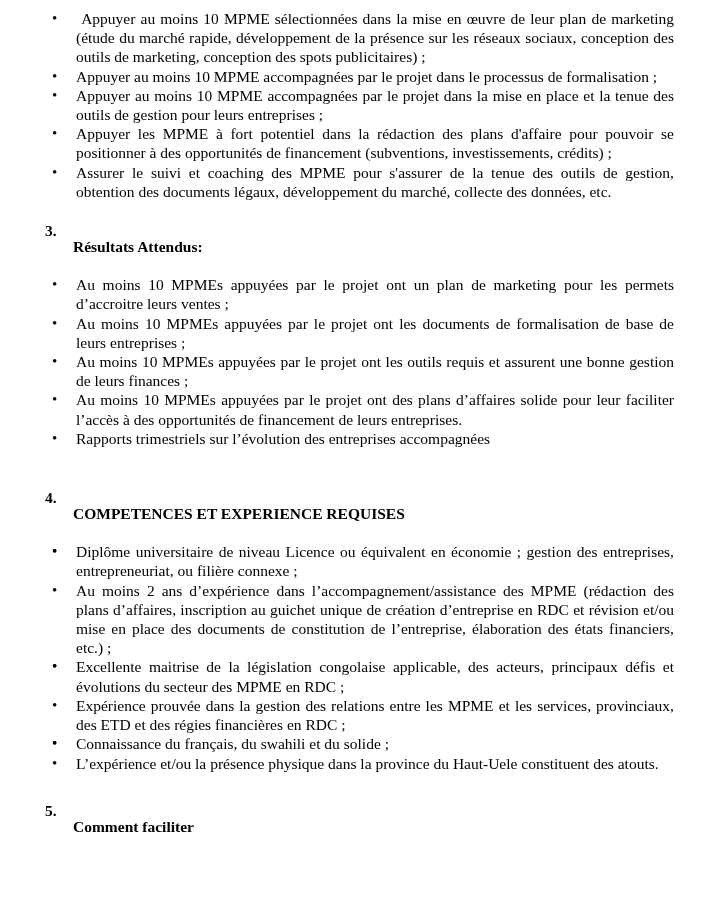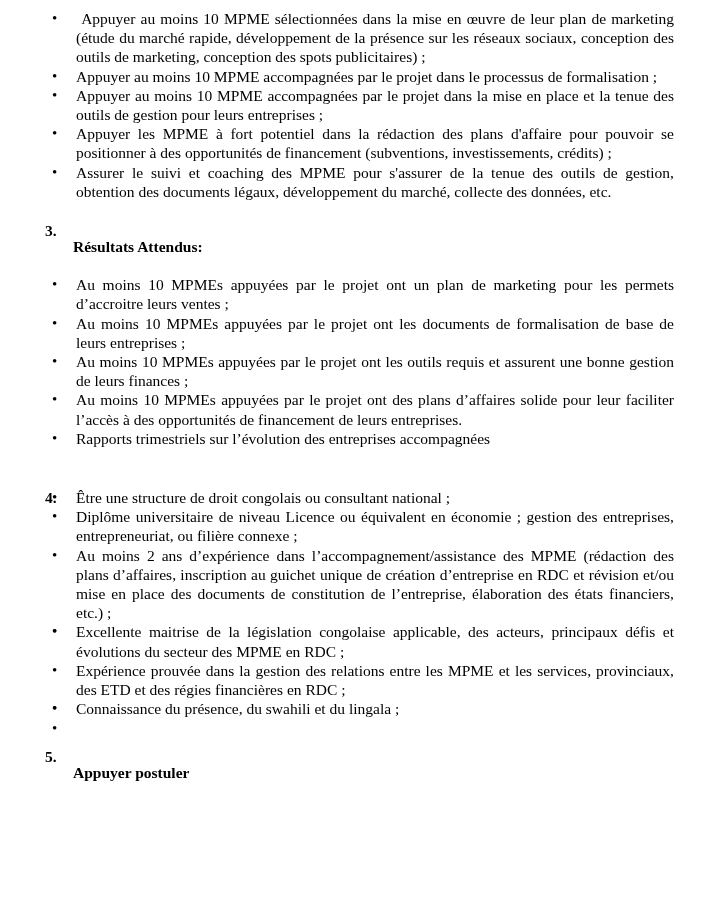--- a/index.html
+++ b/index.html
@@ -72,33 +72,34 @@
     <div class="list gap-l3">
         <div class="bullet"><span class="marker">•</span><span class="btxt">Au moins 10 MPMEs appuyées par le projet ont un plan de marketing pour les permets d’accroitre leurs ventes ;</span></div>
         <div class="bullet"><span class="marker">•</span><span class="btxt">Au moins 10 MPMEs appuyées par le projet ont les documents de formalisation de base de leurs entreprises ;</span></div>
         <div class="bullet"><span class="marker">•</span><span class="btxt">Au moins 10 MPMEs appuyées par le projet ont les outils requis et assurent une bonne gestion de leurs finances ;</span></div>
         <div class="bullet"><span class="marker">•</span><span class="btxt">Au moins 10 MPMEs appuyées par le projet ont des plans d’affaires solide pour leur faciliter l’accès à des opportunités de financement de leurs entreprises.</span></div>
         <div class="bullet"><span class="marker">•</span><span class="btxt">Rapports trimestriels sur l’évolution des entreprises accompagnées</span></div>
       </div>
 
     <div class="heading gap-h4">
       <span class="num">4.</span>
+      <span class="txt">COMPETENCES ET EXPERIENCE REQUISES</span>
     </div>
 
     <div class="list gap-l4">
-        <div class="bullet"><span class="marker">•</span><span class="btxt">Être une structure de droit congolais ou consultant national ;</span></div>
+        <div class="bullet"><span class="marker">•</span></div>
         <div class="bullet"><span class="marker">•</span><span class="btxt">Diplôme universitaire de niveau Licence ou équivalent en économie ; gestion des entreprises, entrepreneuriat, ou filière connexe ;</span></div>
         <div class="bullet"><span class="marker">•</span><span class="btxt">Au moins 2 ans d’expérience dans l’accompagnement/assistance des MPME (rédaction des plans d’affaires, inscription au guichet unique de création d’entreprise en RDC et révision et/ou mise en place des documents de constitution de l’entreprise, élaboration des états financiers, etc.) ;</span></div>
         <div class="bullet"><span class="marker">•</span></div>
         <div class="bullet"><span class="marker">•</span><span class="btxt">Excellente maitrise de la législation congolaise applicable, des acteurs, principaux défis et évolutions du secteur des MPME en RDC ;</span></div>
         <div class="bullet"><span class="marker">•</span><span class="btxt">Expérience prouvée dans la gestion des relations entre les MPME et les services, provinciaux, des ETD et des régies financières en RDC ;</span></div>
         <div class="bullet"><span class="marker">•</span></div>
-        <div class="bullet"><span class="marker">•</span><span class="btxt">Connaissance du présence, du swahili et du lingala ;</span></div>
-        <div class="bullet"><span class="marker">•</span></div>
+        <div class="bullet"><span class="marker">•</span><span class="btxt">Connaissance du français, du swahili et du solide ;</span></div>
+        <div class="bullet"><span class="marker">•</span><span class="btxt">L’expérience et/ou la présence physique dans la province du Haut-Uele constituent des atouts.</span></div>
       </div>
 
     <div class="heading gap-h5">
       <span class="num">5.</span>
-      <span class="txt">Appuyer postuler</span>
+      <span class="txt">Comment faciliter</span>
     </div>
 
   </div>
 </div>
 
 </body></html>

